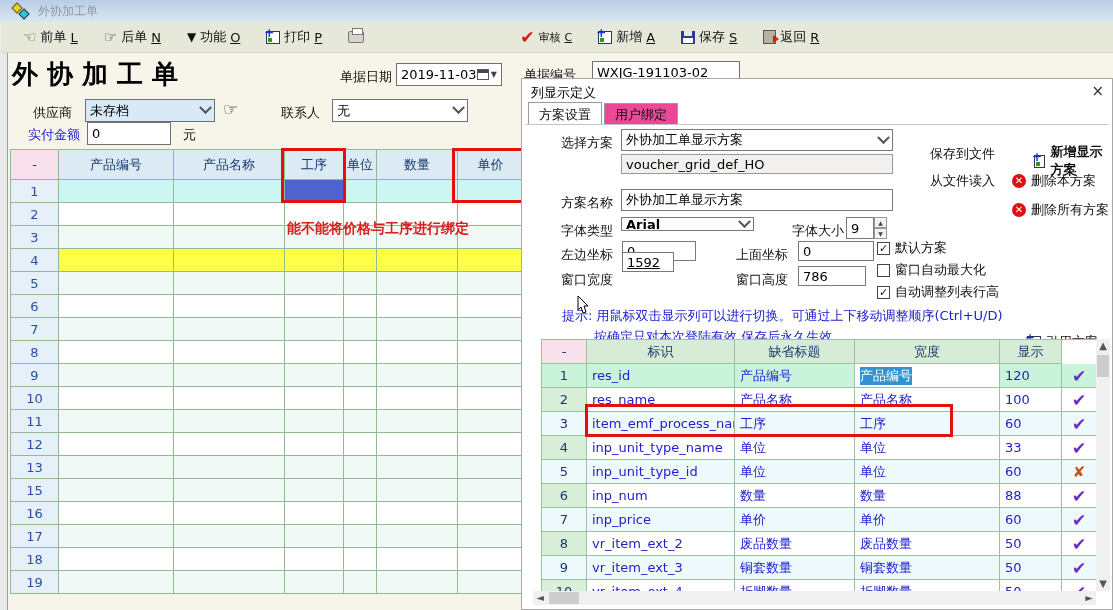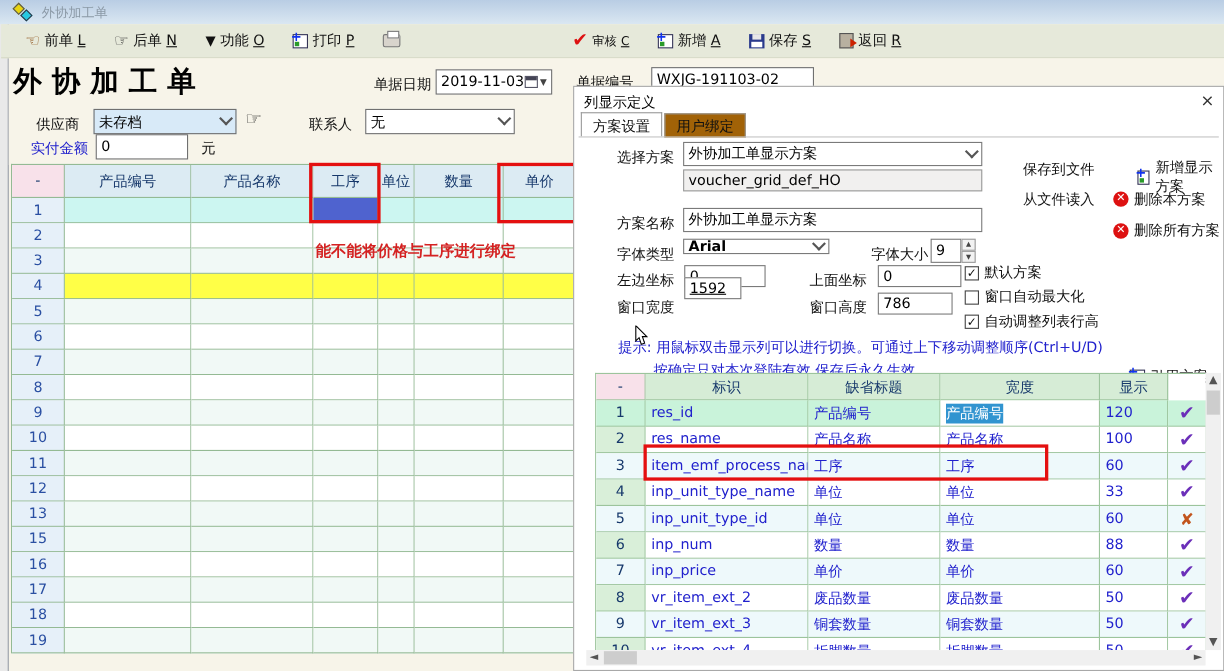--- a/index.html
+++ b/index.html
@@ -64,21 +64,21 @@
 
   .red-box { position:absolute; border:3px solid #e41010; z-index:3; }
   .annotation { position:absolute; color:#d42222; font-size:14px; z-index:3; white-space:nowrap; }
 
   
   .dialog { position:absolute; left:521px; top:78px; width:592px; height:532px; background:#fff;
     border:1px solid #a8a8a8; z-index:4; }
   .dlg-title { position:absolute; left:9px; top:5px; font-size:13px; color:#000; }
   .dlg-close { position:absolute; right:8px; top:3px; font-size:15px; color:#333; cursor:default; }
   .tabs { position:absolute; left:6px; top:24px; height:22px; display:flex; }
-  .tab { padding:2px 10px 0; border:1px solid #9a9a9a; border-bottom:none; margin-right:2px; font-size:13px; background:#a16207; color:#111; }
+  .tab { padding:2px 10px 0; border:1px solid #9a9a9a; border-bottom:none; margin-right:2px; font-size:13px; background:#ec4899; color:#111; }
   .tab.active { background:#fff; position:relative; top:-1px; padding-top:3px; }
   .tab-line { position:absolute; left:4px; right:4px; top:45px; border-top:1px solid #c4c4c4; }
 
   .dfield { position:absolute; background:#fff; border:1px solid #7a7a7a; display:flex; align-items:center; padding:0 4px; font-size:13px; color:#000; }
   .dfield.gray { background:#f1f0ef; border-color:#999; }
   .spin { position:absolute; width:13px; display:flex; flex-direction:column; }
   .spin div { flex:1; border:1px solid #999; background:#f2f2f2; font-size:6px; color:#444; text-align:center; line-height:9px; }
   .chk-row { position:absolute; display:flex; align-items:center; gap:5px; color:#111; }
   .chk { width:13px; height:13px; border:1px solid #444; background:#fff; font-size:11px; line-height:11px; text-align:center; color:#111; font-weight:bold; }
   .link-btn { position:absolute; color:#111; font-size:13px; }
@@ -447,21 +447,21 @@
     <span>窗口自动最大化</span>
   </div>
   <div class="chk-row" style="left:355px; top:204px;">
     <span class="chk">✓</span>
     <span>自动调整列表行高</span>
   </div>
 
   <span class="link-btn" style="left:408px; top:66px;">保存到文件</span>
   <span class="link-btn" style="left:408px; top:93px;">从文件读入</span>
 
-  <div class="icon-btn" style="left:512px; top:64px;">
+  <div class="icon-btn" style="left:512px; top:64px;font-weight:bold;">
     <span class="form-ico"></span>
     <span>新增显示方案</span>
   </div>
   <div class="icon-btn" style="left:490px; top:93px;">
     <span class="del-ico">✕</span>
     <span>删除本方案</span>
   </div>
   <div class="icon-btn" style="left:490px; top:122px;">
     <span class="del-ico">✕</span>
     <span>删除所有方案</span>

